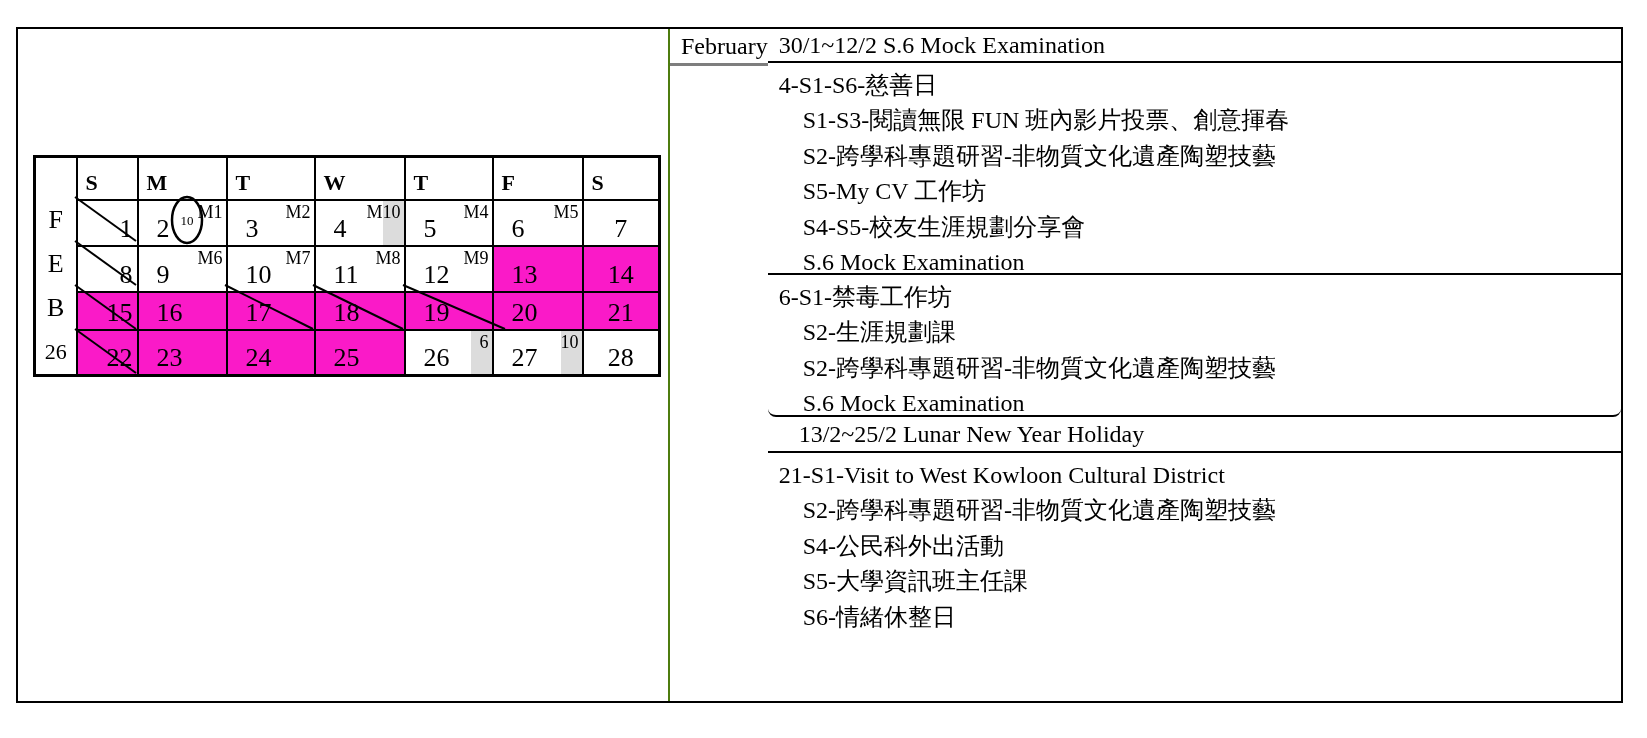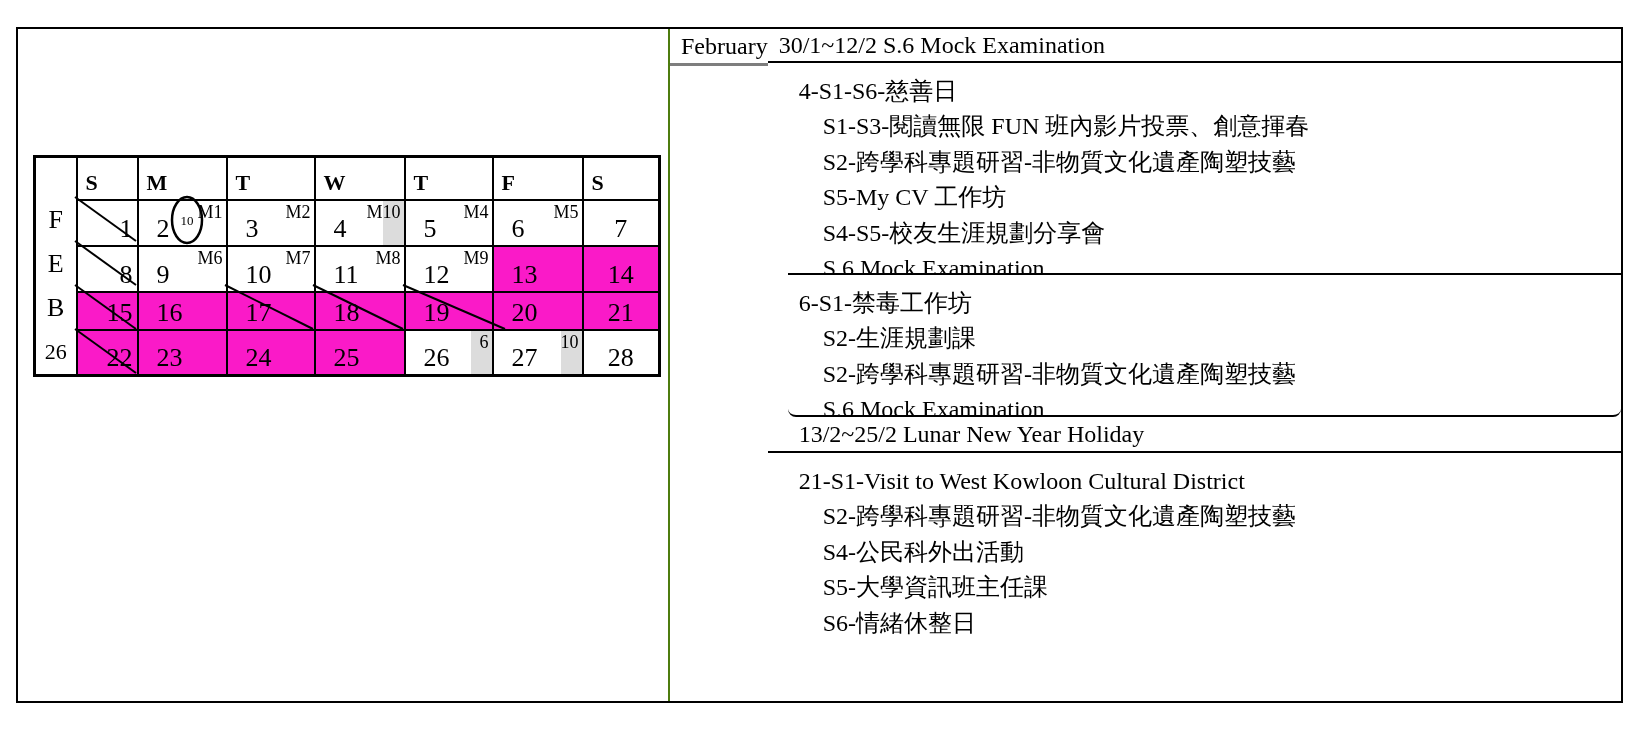--- a/index.html
+++ b/index.html
@@ -51,21 +51,21 @@
     height:37px;flex:0 0 37px;border-bottom:3px solid #7e7e7e;
     display:flex;align-items:center;padding-left:11px;font-size:24px;box-sizing:border-box;
   }
   #events-rows{display:flex;flex-direction:column;flex:1;min-height:0;}
   .ev-row{border-bottom:2px solid #000;box-sizing:border-box;font-size:24px;overflow:hidden;}
   .ev-row:nth-child(1){height:34px;flex:0 0 34px;}
   .ev-row:nth-child(2){height:212px;flex:0 0 212px;}
   .ev-row:nth-child(3){height:142px;flex:0 0 142px;border-radius:8px;}
   .ev-row:nth-child(4){height:36px;flex:0 0 36px;padding-left:20px;}
   .ev-row:nth-child(5){flex:1;border-bottom:none;}
-  .ev-row.section{padding-top:11px;margin-left:20px;}
+  .ev-row.section{padding-top:5px;}
   .ev-line{padding-left:11px;line-height:35.4px;white-space:nowrap;}
   .ev-line.indent{padding-left:35px;}
   .ev-row.single{display:flex;align-items:center;}
   .ev-row.single .ev-line{line-height:normal;}
 </style>
 </head>
 <body>
 
 <div class="sheet">
 

